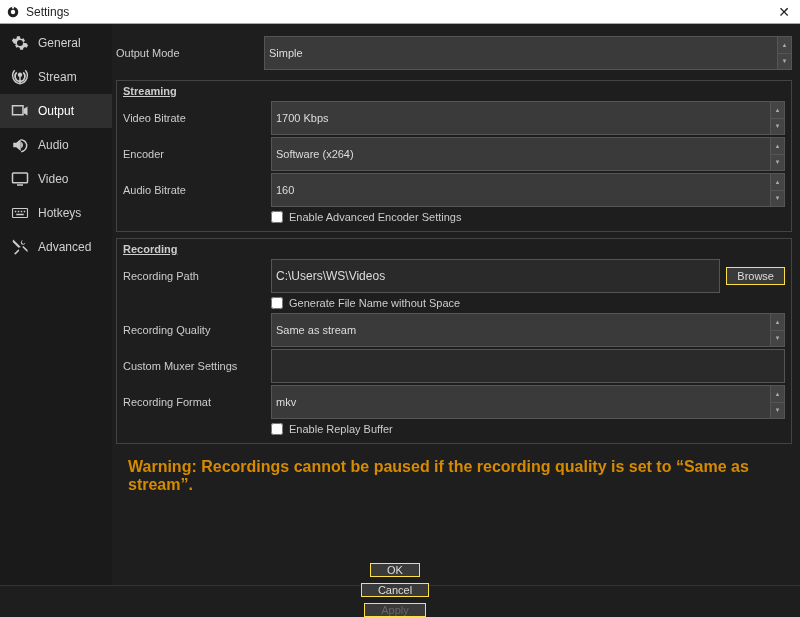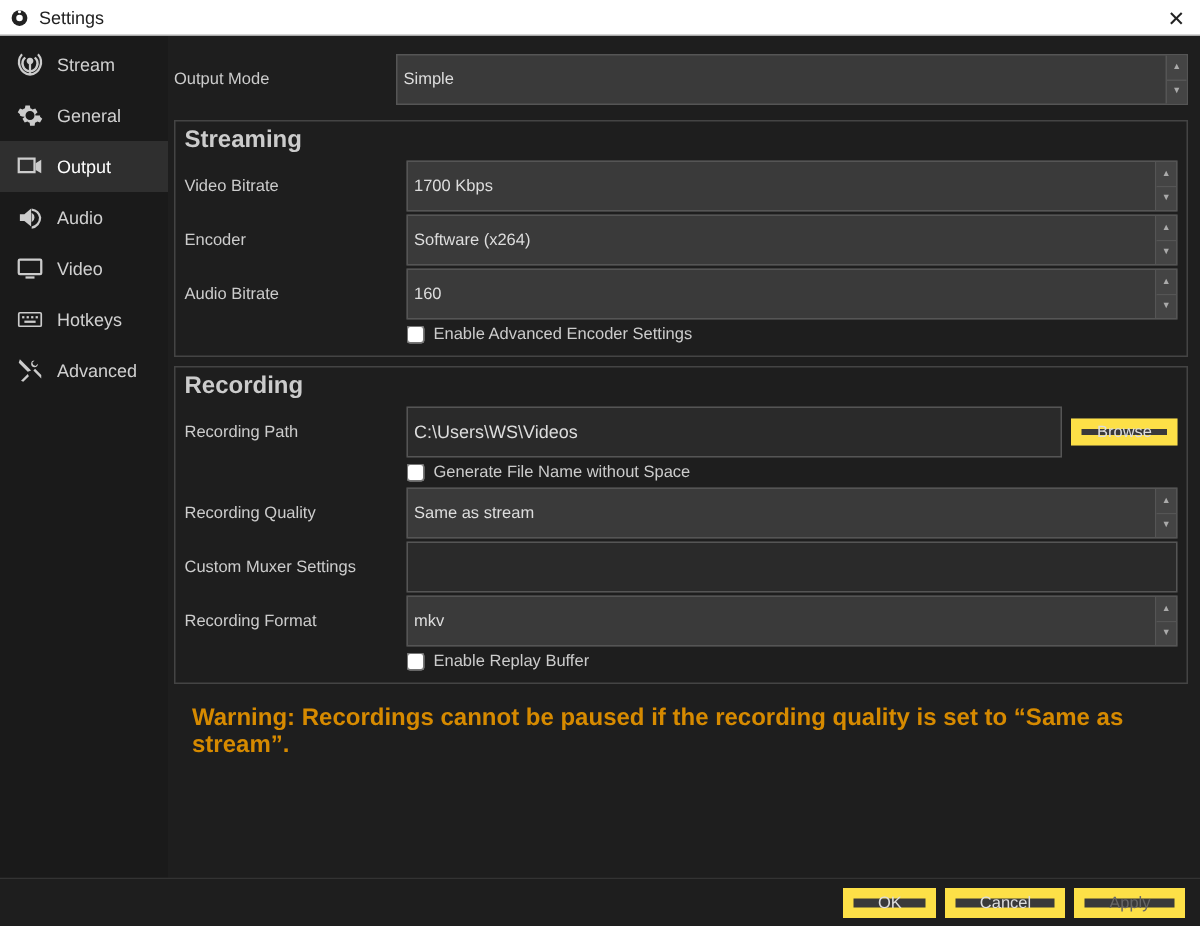--- a/index.html
+++ b/index.html
@@ -108,33 +108,34 @@
   background: transparent; border: none; color: #ddd; width: 100%; font-size: 12px; outline: none;
 }
 .group {
   border: 1px solid #444;
   margin: 4px 0 6px 0;
   padding: 4px 6px 6px 6px;
 }
 .group-title {
   color: #ccc;
   font-weight: bold;
-  font-size: 16px;
+  font-size: 11px;
   margin-bottom: 4px;
+  text-decoration: underline;
 }
 .checkbox-row {
   display: flex; align-items: center; gap: 6px; margin-left: 148px; padding: 2px 0;
 }
 .checkbox-row input[type=checkbox] {
   width: 12px; height: 12px;
   accent-color: #444;
 }
 .btn {
   background: #3a3a3a;
-  border: 7px solid #fde047;
+  border: 1px solid #fde047;
   color: #ddd;
   height: 18px;
   padding: 0 10px;
   font-size: 11px;
   cursor: pointer;
   display: flex; align-items: center;
 }
 .warning {
   color: #d68a00;
   font-size: 16px;
@@ -143,20 +144,21 @@
 }
 .footer {
   height: 32px;
   background: #1e1e1e;
   border-top: 1px solid #333;
   display: flex;
   justify-content: flex-end;
   align-items: center;
   gap: 6px;
   padding-right: 10px;
+  flex-direction: column;
 }
 .footer .btn {
   height: 20px;
   padding: 0 16px;
 }
 .footer .btn.disabled { color: #666; }
 .top-row { padding: 4px 0 6px 0; }
 svg { fill: #ccc; }
 </style>
 </head>
@@ -172,32 +174,32 @@
   </span>
   <span>Settings</span>
   <span class="close">✕</span>
 </div>
 
 <div class="app">
   <div class="sidebar">
     <div class="nav-item">
       <span class="icon">
           <svg viewBox="0 0 24 24">
+            <path d="M12 8a4 4 0 100 8 4 4 0 000-8zm9 4a7 7 0 01-.1 1.2l2 1.6-2 3.4-2.4-.9a7 7 0 01-2 1.2l-.4 2.5h-4l-.4-2.5a7 7 0 01-2-1.2l-2.4.9-2-3.4 2-1.6A7 7 0 013 12a7 7 0 01.1-1.2l-2-1.6 2-3.4 2.4.9a7 7 0 012-1.2L7.9 3h4l.4 2.5a7 7 0 012 1.2l2.4-.9 2 3.4-2 1.6c.1.4.1.8.1 1.2z"></path>
+          </svg>
+        </span>
+      <span>General</span>
+    </div>
+    <div class="nav-item">
+      <span class="icon">
+          <svg viewBox="0 0 24 24">
             <path d="M12 7a2 2 0 100 4 2 2 0 000-4zm-1 4.8V22h2V11.8a3 3 0 10-2 0zM5.6 3.6l-1.4-1.4A12 12 0 0012 22v-2A10 10 0 015.6 3.6zm12.8 0A10 10 0 0112 20v2a12 12 0 007.8-19.8l-1.4 1.4zM8.5 6.5L7 5a8 8 0 005 14v-2a6 6 0 01-3.5-10.5zm7 0A6 6 0 0112 17v2a8 8 0 005-14l-1.5 1.5z"></path>
           </svg>
         </span>
       <span>Stream</span>
-    </div>
-    <div class="nav-item">
-      <span class="icon">
-          <svg viewBox="0 0 24 24">
-            <path d="M12 8a4 4 0 100 8 4 4 0 000-8zm9 4a7 7 0 01-.1 1.2l2 1.6-2 3.4-2.4-.9a7 7 0 01-2 1.2l-.4 2.5h-4l-.4-2.5a7 7 0 01-2-1.2l-2.4.9-2-3.4 2-1.6A7 7 0 013 12a7 7 0 01.1-1.2l-2-1.6 2-3.4 2.4.9a7 7 0 012-1.2L7.9 3h4l.4 2.5a7 7 0 012 1.2l2.4-.9 2 3.4-2 1.6c.1.4.1.8.1 1.2z"></path>
-          </svg>
-        </span>
-      <span>General</span>
     </div>
     <div class="nav-item selected">
       <span class="icon">
           <svg viewBox="0 0 24 24">
             <rect x="2" y="5" width="14" height="12" fill="none" stroke="#ccc" stroke-width="2"></rect>
             <path d="M17 9l5-3v12l-5-3z"></path>
           </svg>
         </span>
       <span>Output</span>
     </div>

